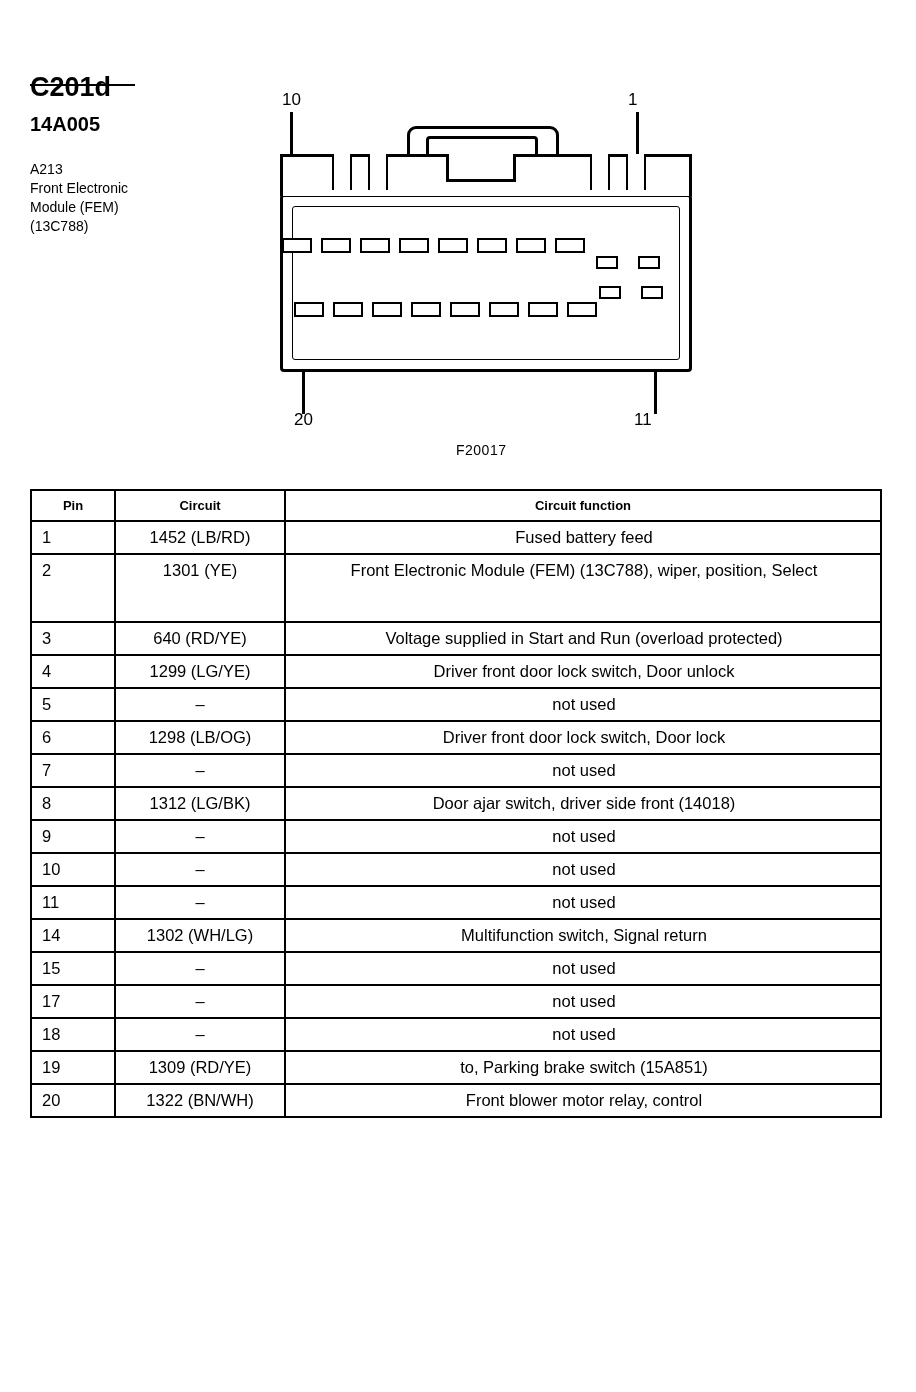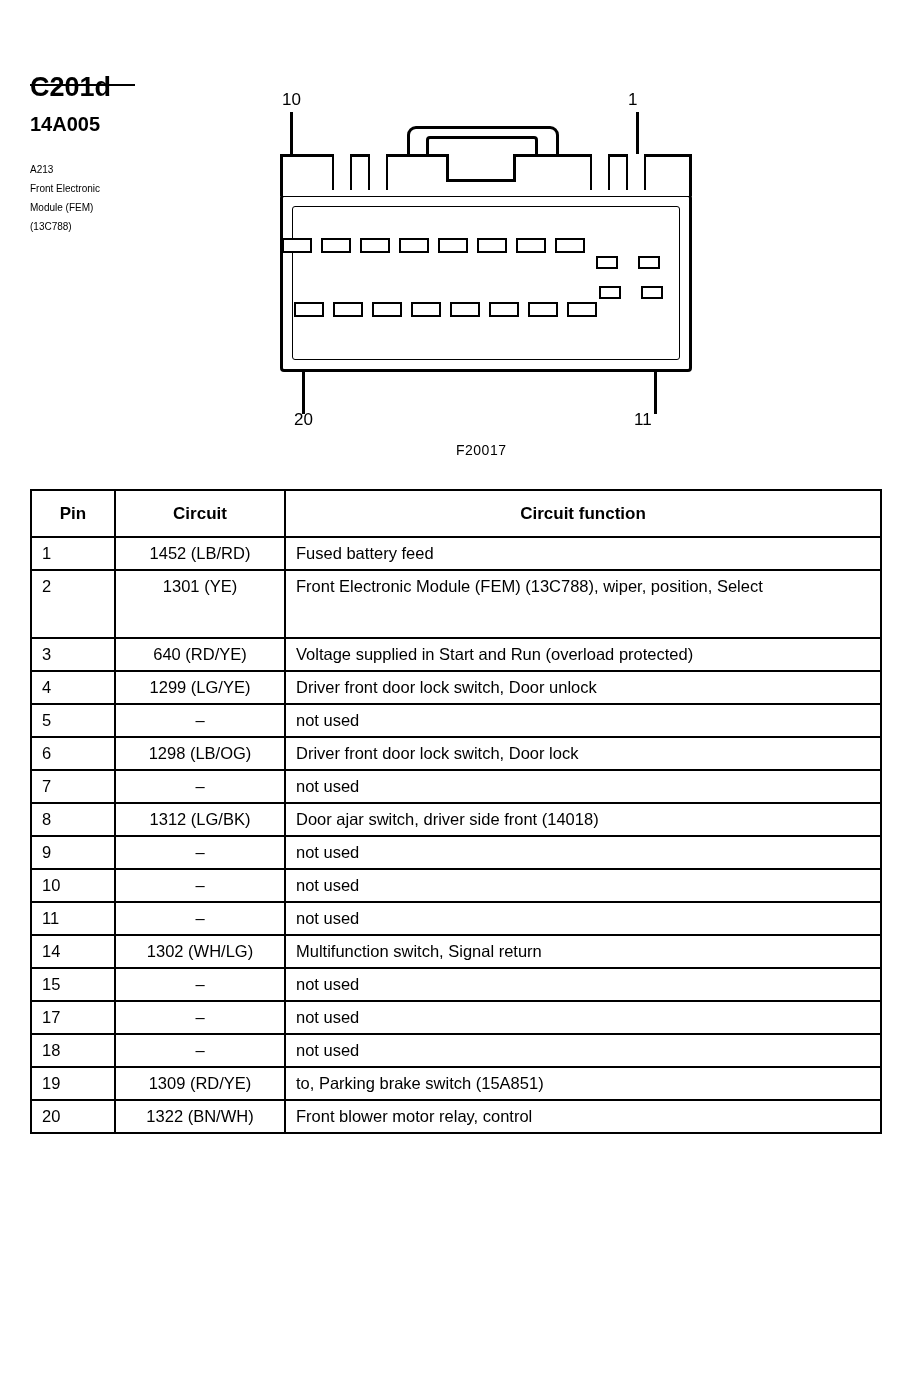--- a/index.html
+++ b/index.html
@@ -38,21 +38,21 @@
     position: absolute;
     left: 30px;
     top: 113px;
     font-size: 20px;
     font-weight: bold;
   }
   .comp-block {
     position: absolute;
     left: 30px;
     top: 160px;
-    font-size: 10px;
+    font-size: 14px;
     line-height: 19px;
     width: 135px;
   }
 
   
   .connector-area {
     position: absolute;
     left: 250px;
     top: 90px;
     width: 470px;
@@ -186,35 +186,35 @@
     font-size: 16.5px;
   }
   .pin-table th, .pin-table td {
     border: 2px solid #000;
     padding: 5px 8px;
     vertical-align: top;
     line-height: 21px;
   }
   .pin-table th {
     font-weight: bold;
-    font-size: 17px;
-    padding: 12px 6px;
+    font-size: 13px;
+    padding: 4px 6px;
   }
   .col-pin { width: 84px; }
   .col-circuit { width: 170px; }
   .pin-table td.pin {
     text-align: left;
     padding-left: 10px;
   }
   .pin-table td.circuit {
     text-align: center;
     border-radius: 13px;
   }
   .pin-table td.func {
-    text-align: left;
+    text-align: center;
     padding-left: 10px;
   }
   .pin-table tr.tall td { height: 56px; }
 </style>
 </head>
 <body>
 
 <div class="doc-title">C201d</div>
 <div class="title-rule"></div>
 <div class="part-number">14A005</div>

